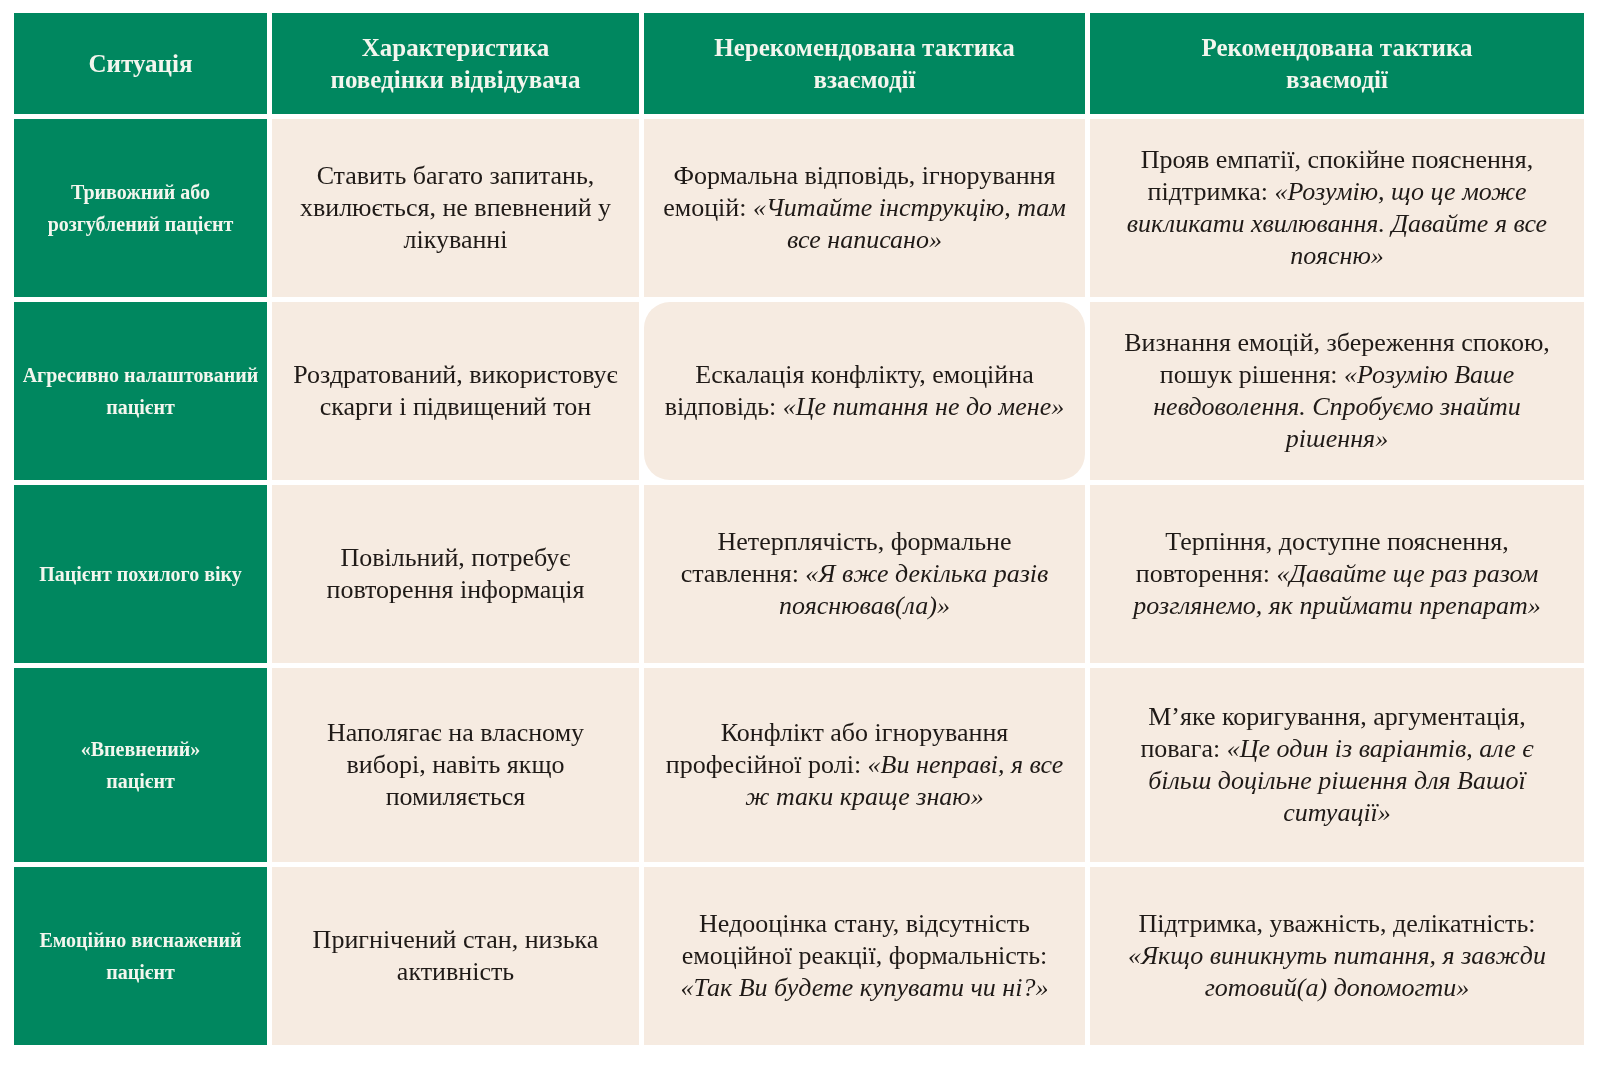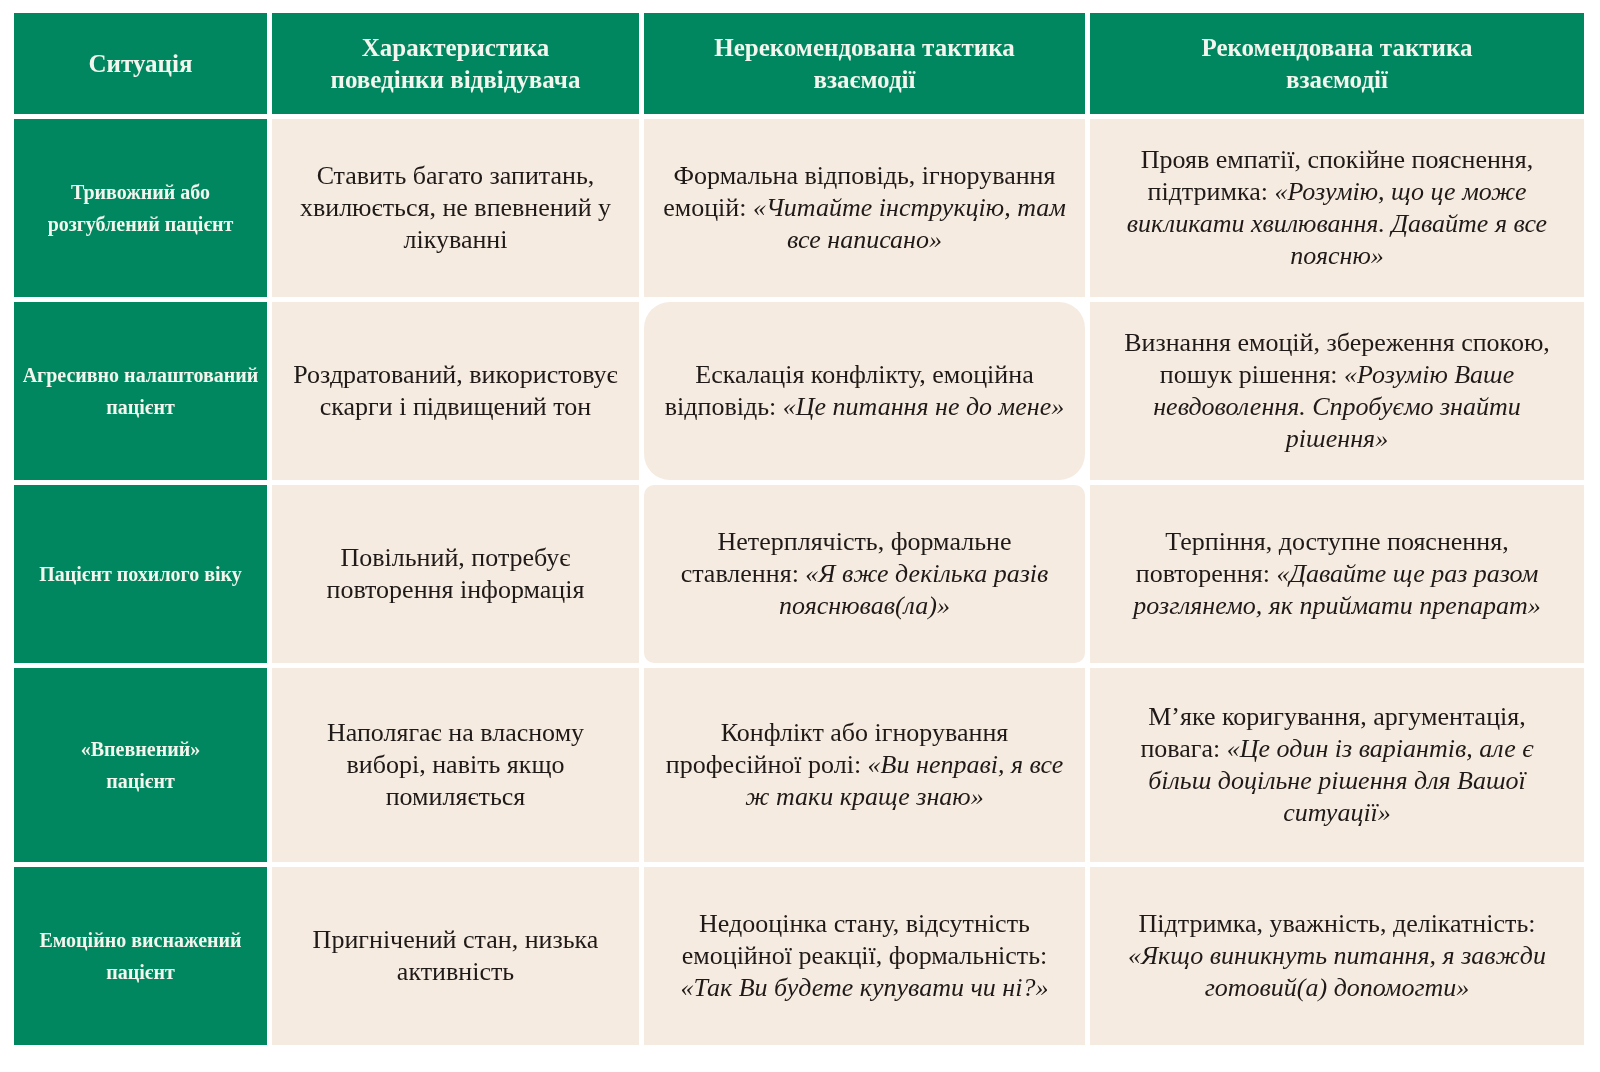--- a/index.html
+++ b/index.html
@@ -101,21 +101,21 @@
   <div class="cell body-cell" style="padding:0 20px;">
     <span class="txt"><span>Визнання емоцій, збереження спокою, пошук рішення: </span><span class="quote">«Розумію Ваше невдоволення. Спробуємо знайти рішення»</span></span>
   </div>
 
   <div class="cell sit" style="padding:0 20px;">
     <span class="txt">Пацієнт похилого віку</span>
   </div>
   <div class="cell body-cell" style="padding:0 20px;">
     <span class="txt">Повільний, потребує повторення інформація</span>
   </div>
-  <div class="cell body-cell" style="padding:0 28px;border-radius:10px;">
+  <div class="cell body-cell" style="padding:0 28px;">
     <span class="txt"><span>Нетерплячість, формальне ставлення: </span><span class="quote">«Я вже декілька разів пояснював(ла)»</span></span>
   </div>
   <div class="cell body-cell" style="padding:4px 30px;">
     <span class="txt"><span>Терпіння, доступне пояснення, повторення: </span><span class="quote">«Давайте ще раз разом розглянемо, як приймати препарат»</span></span>
   </div>
 
   <div class="cell sit" style="padding:0 30px;">
     <span class="txt">«Впевнений» пацієнт</span>
   </div>
   <div class="cell body-cell" style="padding:8px 30px;">

